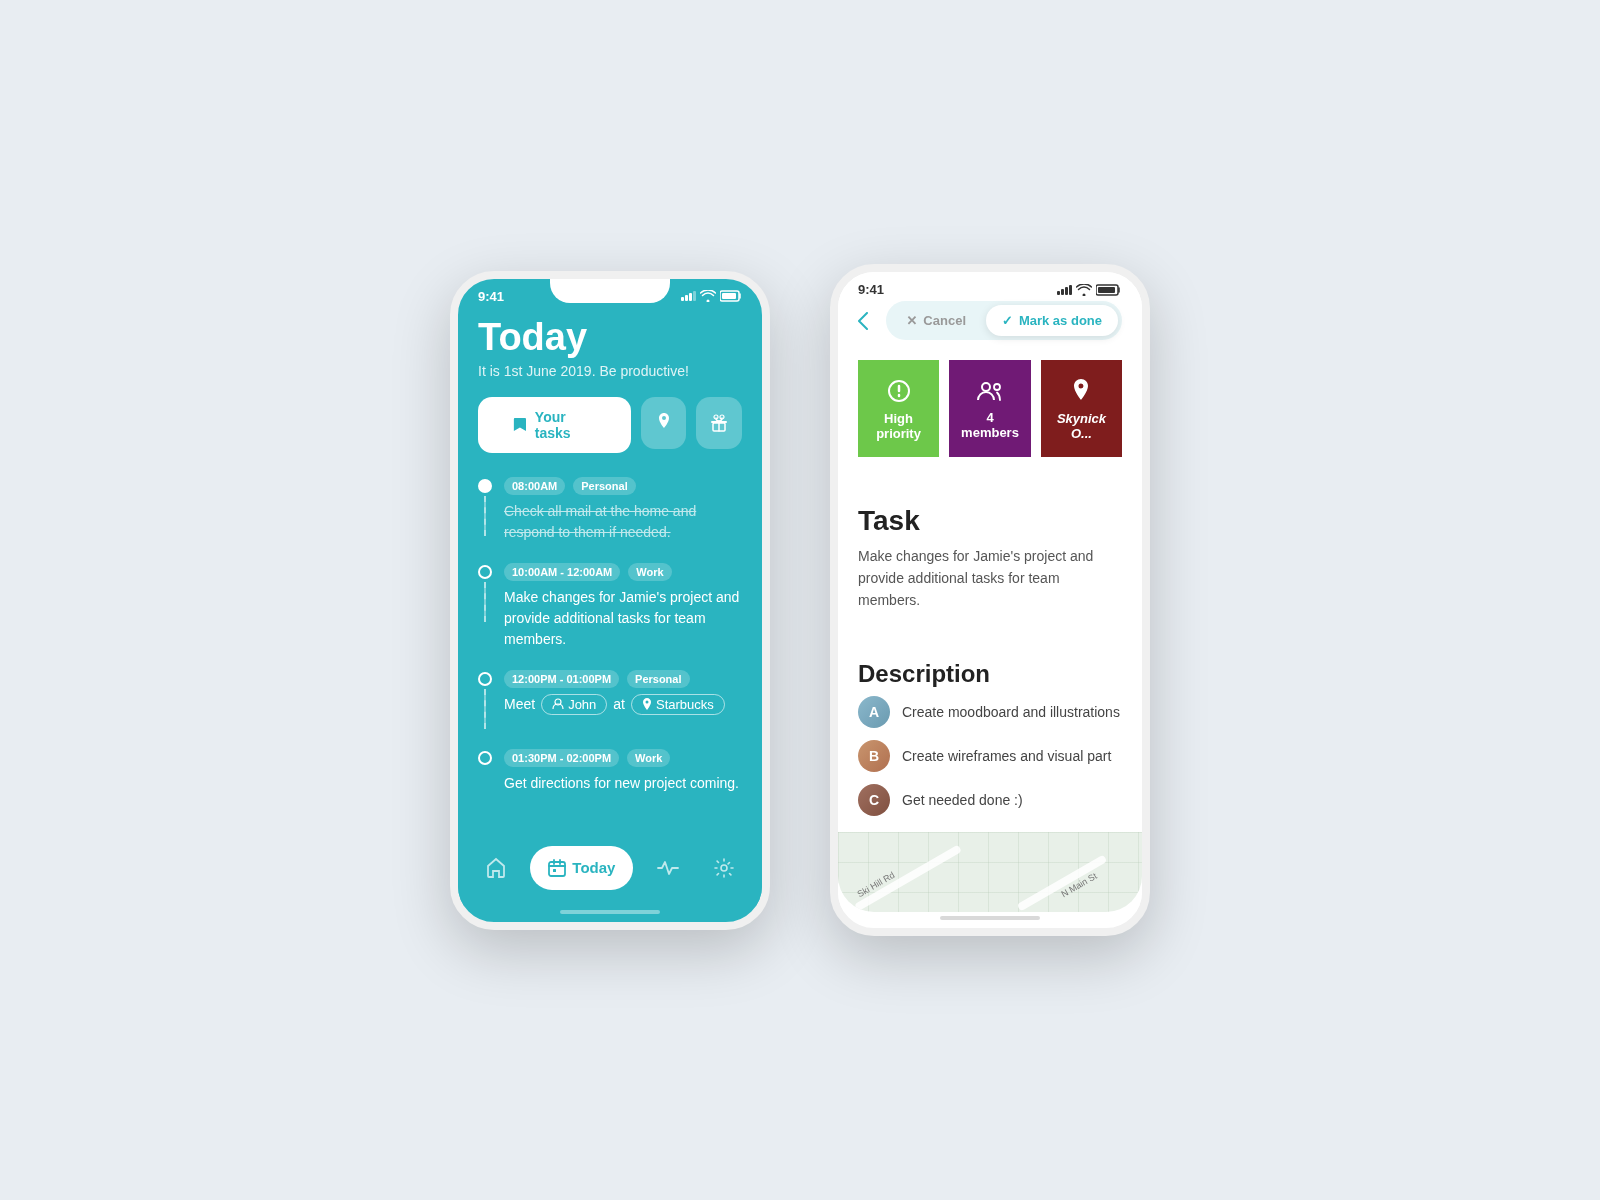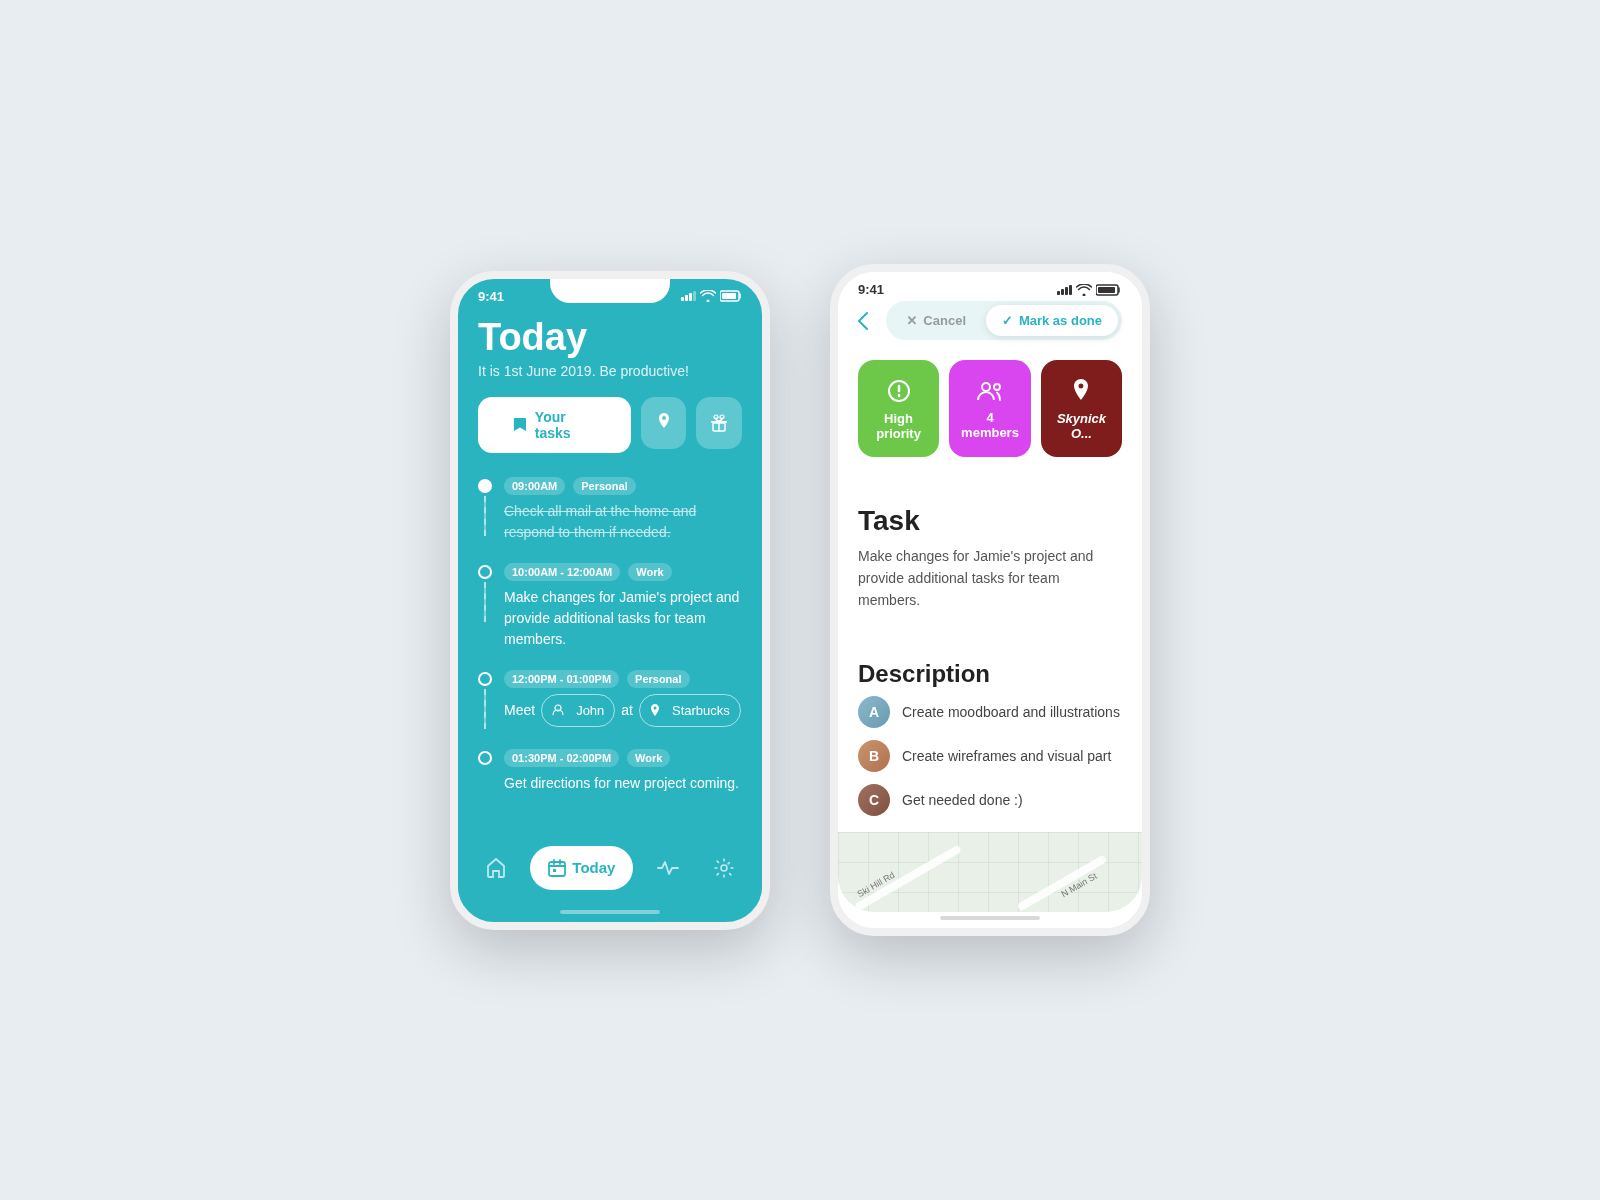--- a/index.html
+++ b/index.html
@@ -170,24 +170,24 @@
       display: flex;
       align-items: center;
       gap: 6px;
       color: white;
       font-size: 14px;
       flex-wrap: wrap;
     }
     .meet-chip {
       display: flex;
       align-items: center;
-      gap: 12px;
+      gap: 4px;
       border: 1.5px solid rgba(255,255,255,0.6);
       border-radius: 20px;
-      padding: 8px 10px;
+      padding: 2px 10px;
       font-size: 13px;
       color: white;
     }
 
     
     .bottom-nav {
       display: flex;
       justify-content: space-around;
       align-items: center;
       padding: 12px 10px 16px;
@@ -272,33 +272,33 @@
     }
 
     
     .info-cards {
       display: flex;
       gap: 10px;
       margin-bottom: 20px;
     }
     .info-card {
       flex: 1;
-      border-radius: 16px;
+      border-radius: 0;
       padding: 16px 12px;
       display: flex;
       flex-direction: column;
       align-items: center;
       justify-content: center;
       gap: 8px;
       color: white;
       min-height: 90px;
       cursor: pointer;
     }
     .info-card.green { background: #6dc84a; }
-    .info-card.orange { background: #d946ef; }
+    .info-card.orange { background: #701a75; }
     .info-card.teal { background: #7f1d1d; font-style: italic; }
     .info-card-icon { font-size: 22px; }
     .info-card-label { font-size: 13px; font-weight: 600; text-align: center; }
 
     
     .task-section { margin-bottom: 16px; margin-top: 48px; }
     .task-title { font-size: 28px; font-weight: 800; color: #222; margin-bottom: 8px; }
     .task-desc { font-size: 14px; color: #555; line-height: 1.6; margin-bottom: 20px; }
     .desc-title { font-size: 24px; font-weight: 800; color: #222; margin-bottom: 8px; }
     .desc-text { font-size: 14px; color: #555; line-height: 1.6; margin-bottom: 12px; }
@@ -409,21 +409,21 @@
 
     <div class="timeline">
 
       <div class="timeline-item">
         <div class="timeline-dot-col">
           <div class="timeline-dot filled"></div>
           <div class="timeline-line"></div>
         </div>
         <div class="timeline-content">
           <div class="timeline-meta">
-            <span class="timeline-time">09:00AM</span>
+            <span class="timeline-time">08:00AM</span>
             <span class="timeline-tag">Personal</span>
           </div>
           <p class="timeline-text strikethrough">Check all mail at the home and respond to them if needed.</p>
         </div>
       </div>
 
       <div class="timeline-item">
         <div class="timeline-dot-col">
           <div class="timeline-dot"></div>
           <div class="timeline-line"></div>

